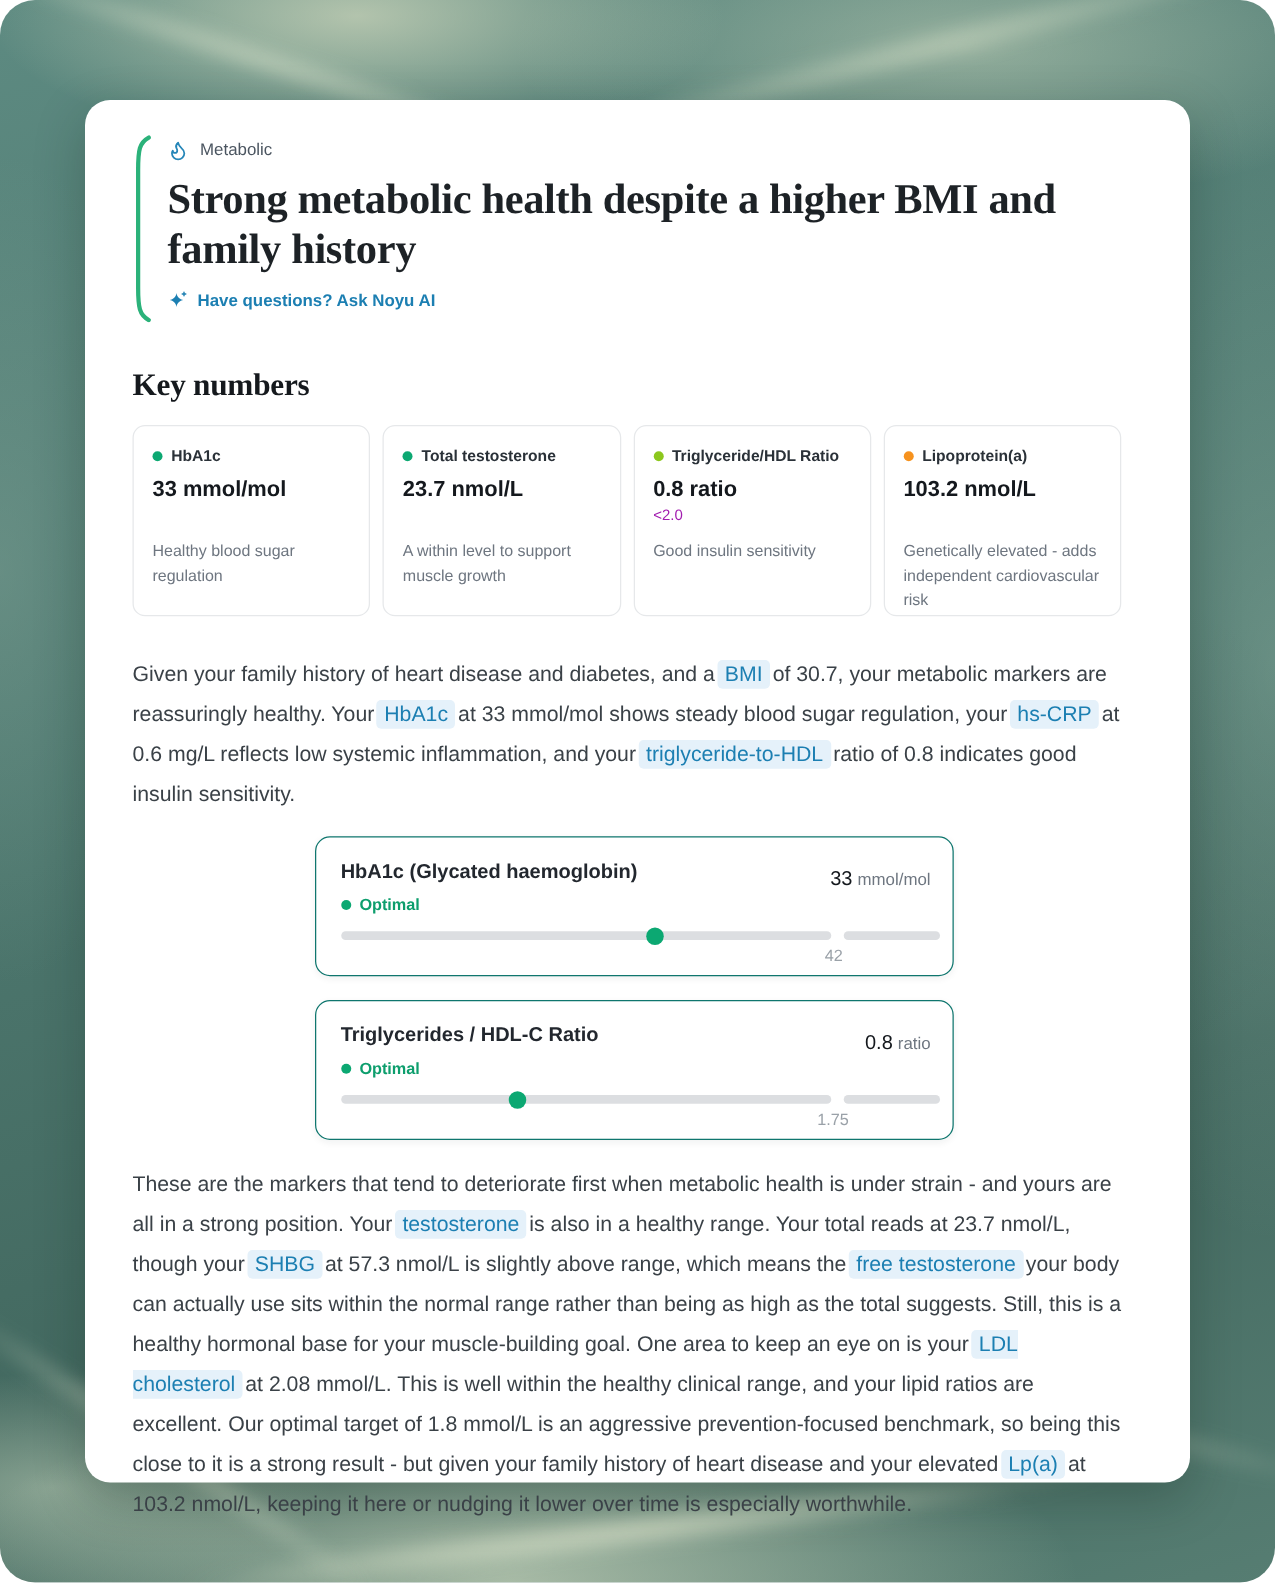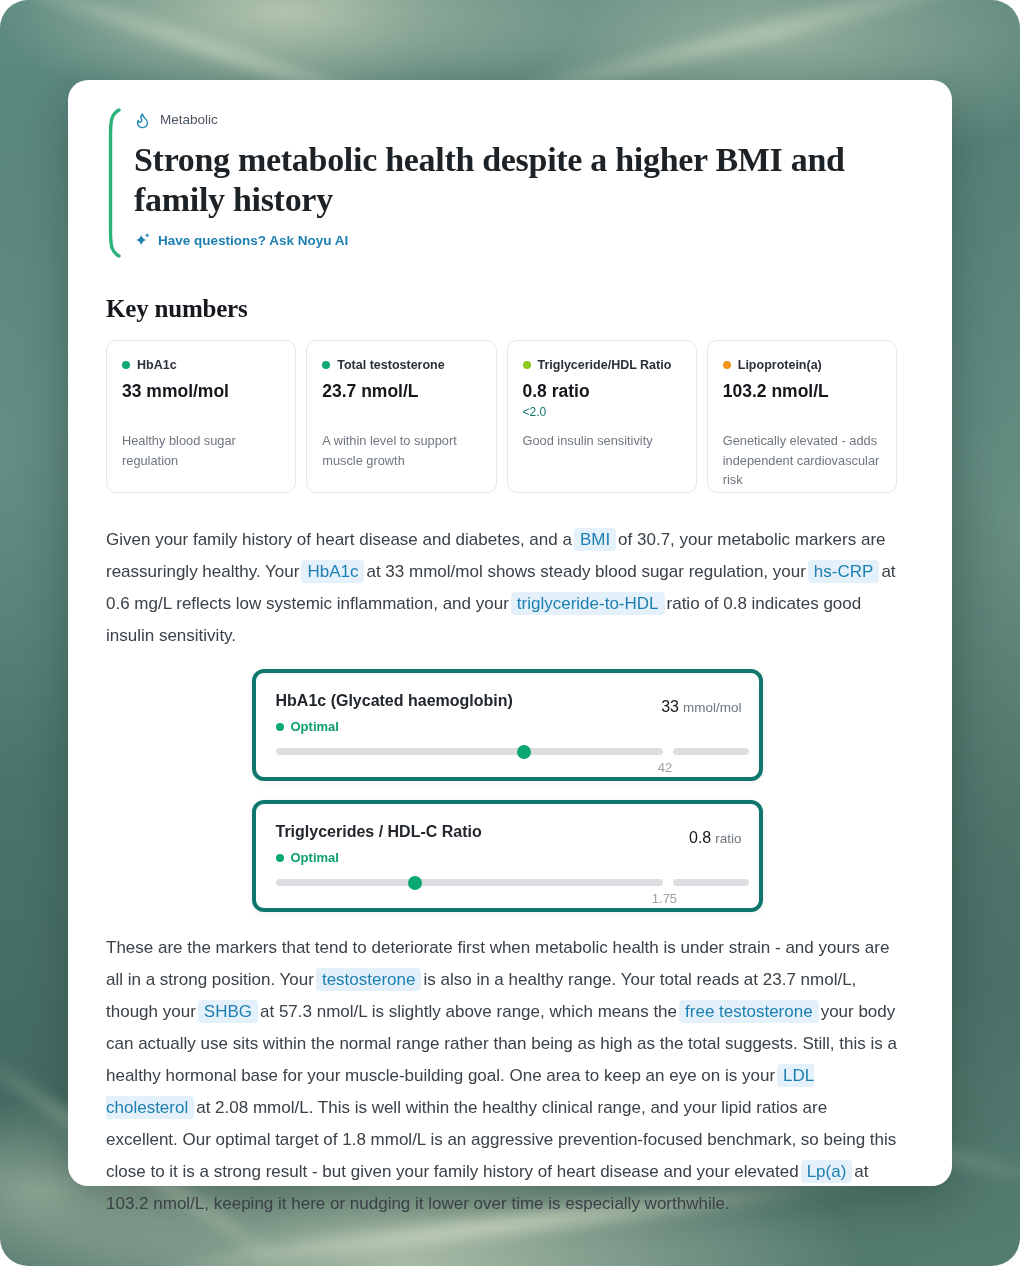--- a/index.html
+++ b/index.html
@@ -41,31 +41,31 @@
   }
   .ask { display:flex; align-items:center; gap:8px; margin-top:12px; color:#1c7fb2; font-size:13.5px; font-weight:700; cursor:pointer; width:max-content; }
 
   
   .kn-heading { font-family:"Liberation Serif", serif; font-weight:600; font-size:25px; color:#15191d; margin-top:39px; letter-spacing:-0.2px; }
   .cards { display:grid; grid-template-columns:repeat(4,1fr); gap:10px; width:791px; margin-top:17px; }
   .card { background:#fff; border:1px solid #e6e8ea; border-radius:10px; height:153px; padding:17px 15px; }
   .card-label { display:flex; align-items:center; gap:7px; font-size:12.5px; font-weight:700; color:#2a3138; }
   .dot { width:8px; height:8px; border-radius:50%; flex:0 0 auto; }
   .card-value { font-size:17.5px; font-weight:700; color:#14181d; margin-top:9px; }
-  .card-sub { height:19px; font-size:12px; color:#0f766e; margin-top:3px; }
+  .card-sub { height:19px; font-size:12px; color:#a21caf; margin-top:3px; }
   .card-desc { font-size:12.8px; color:#6e7680; line-height:19.5px; margin-top:7px; }
 
   
   .para { width:797px; font-size:17px; line-height:32px; color:#3a4147; margin-top:31px; }
   .para .hl { color:#1c7fb2; background:#e5f1fa; border-radius:4px; padding:2px 6px; margin:0 2px; cursor:pointer; }
   .para2 { margin-top:20px; }
 
   
   .sliders { width:511px; margin:17px auto 0; display:flex; flex-direction:column; gap:19px; }
-  .scard { position:relative; background:#fff; border:4px solid #0f766e; border-radius:12px; height:112px;
+  .scard { position:relative; background:#fff; border:1px solid #0f766e; border-radius:12px; height:112px;
            box-shadow:0 2px 6px rgba(20,30,40,.06); padding:19px 20px 0; }
   .scard-title { font-size:16px; font-weight:700; color:#22272e; }
   .scard-value { position:absolute; right:17px; top:25px; white-space:nowrap; }
   .scard-value .num { font-size:16px; font-weight:400; color:#14181d; }
   .scard-value .unit { font-size:13.5px; color:#6e7680; margin-left:4px; }
   .status-row { display:flex; align-items:center; gap:7px; margin-top:9px; font-size:13px; font-weight:700; color:#0d9e6d; }
   .track-zone { position:relative; margin-top:14px; height:50px; margin-right:-10px; }
   .seg { position:absolute; top:0; height:7px; background:#dcdee1; border-radius:4px; }
   .seg1 { left:0; width:82%; }
   .seg2 { left:84%; right:0; }

